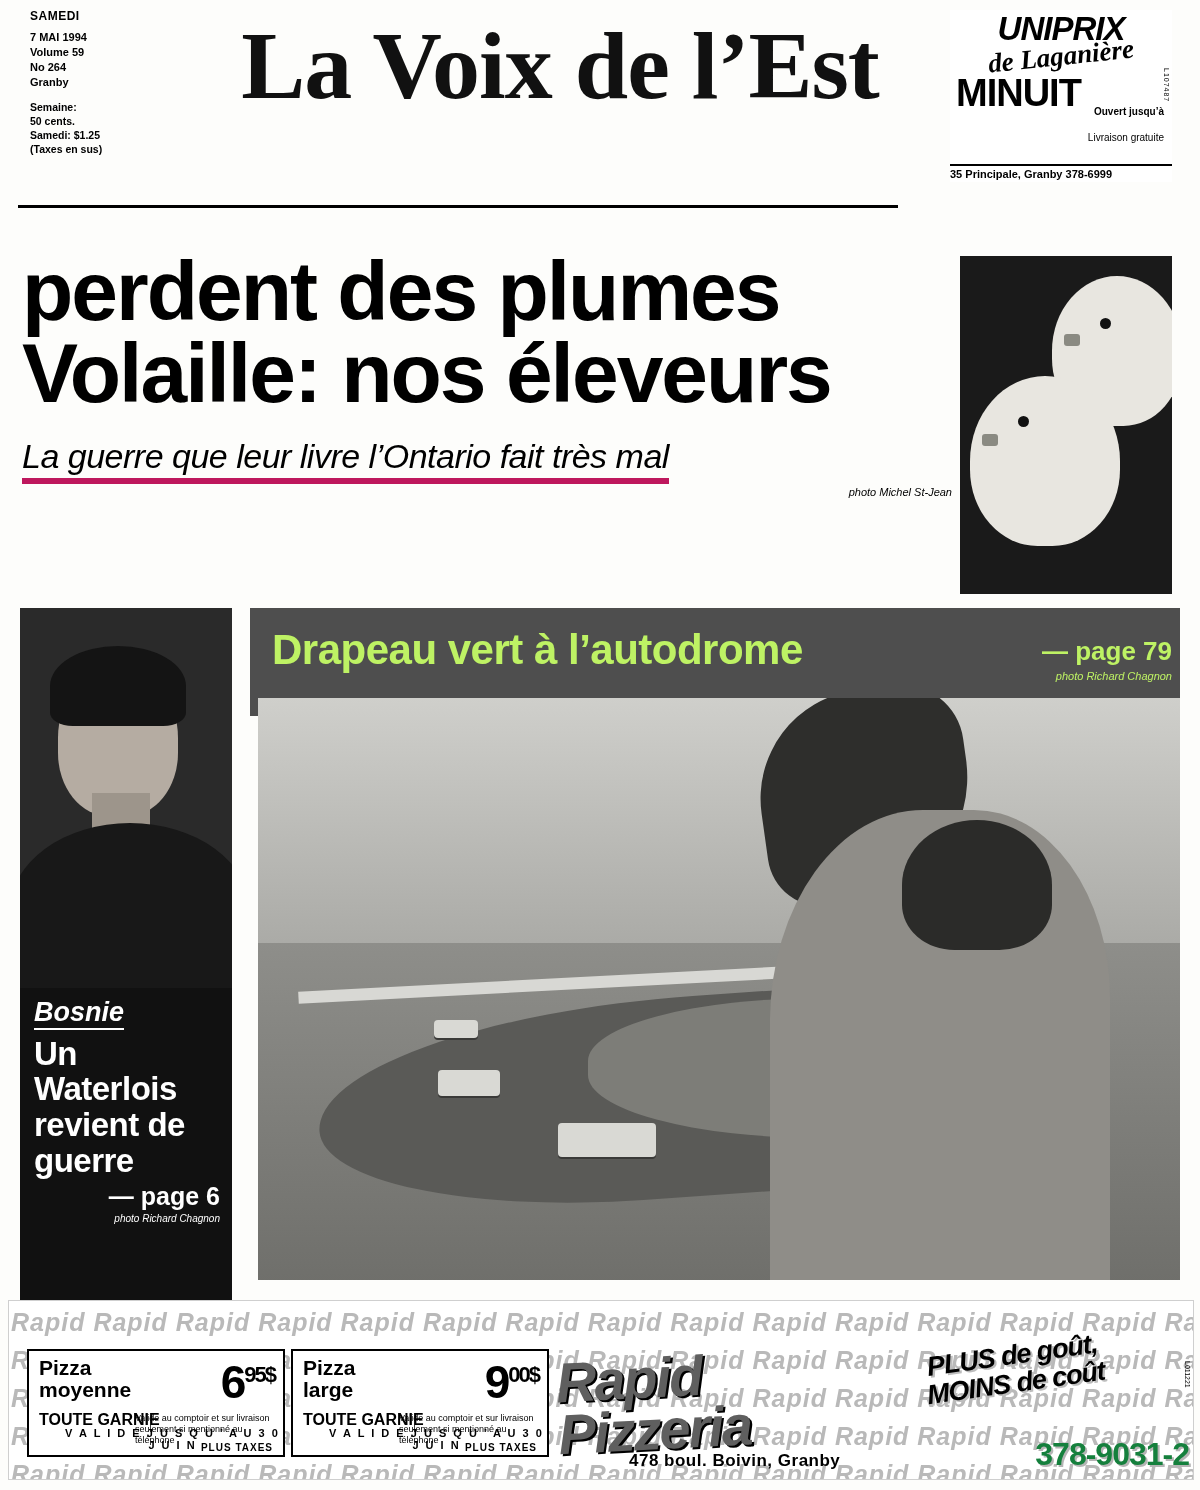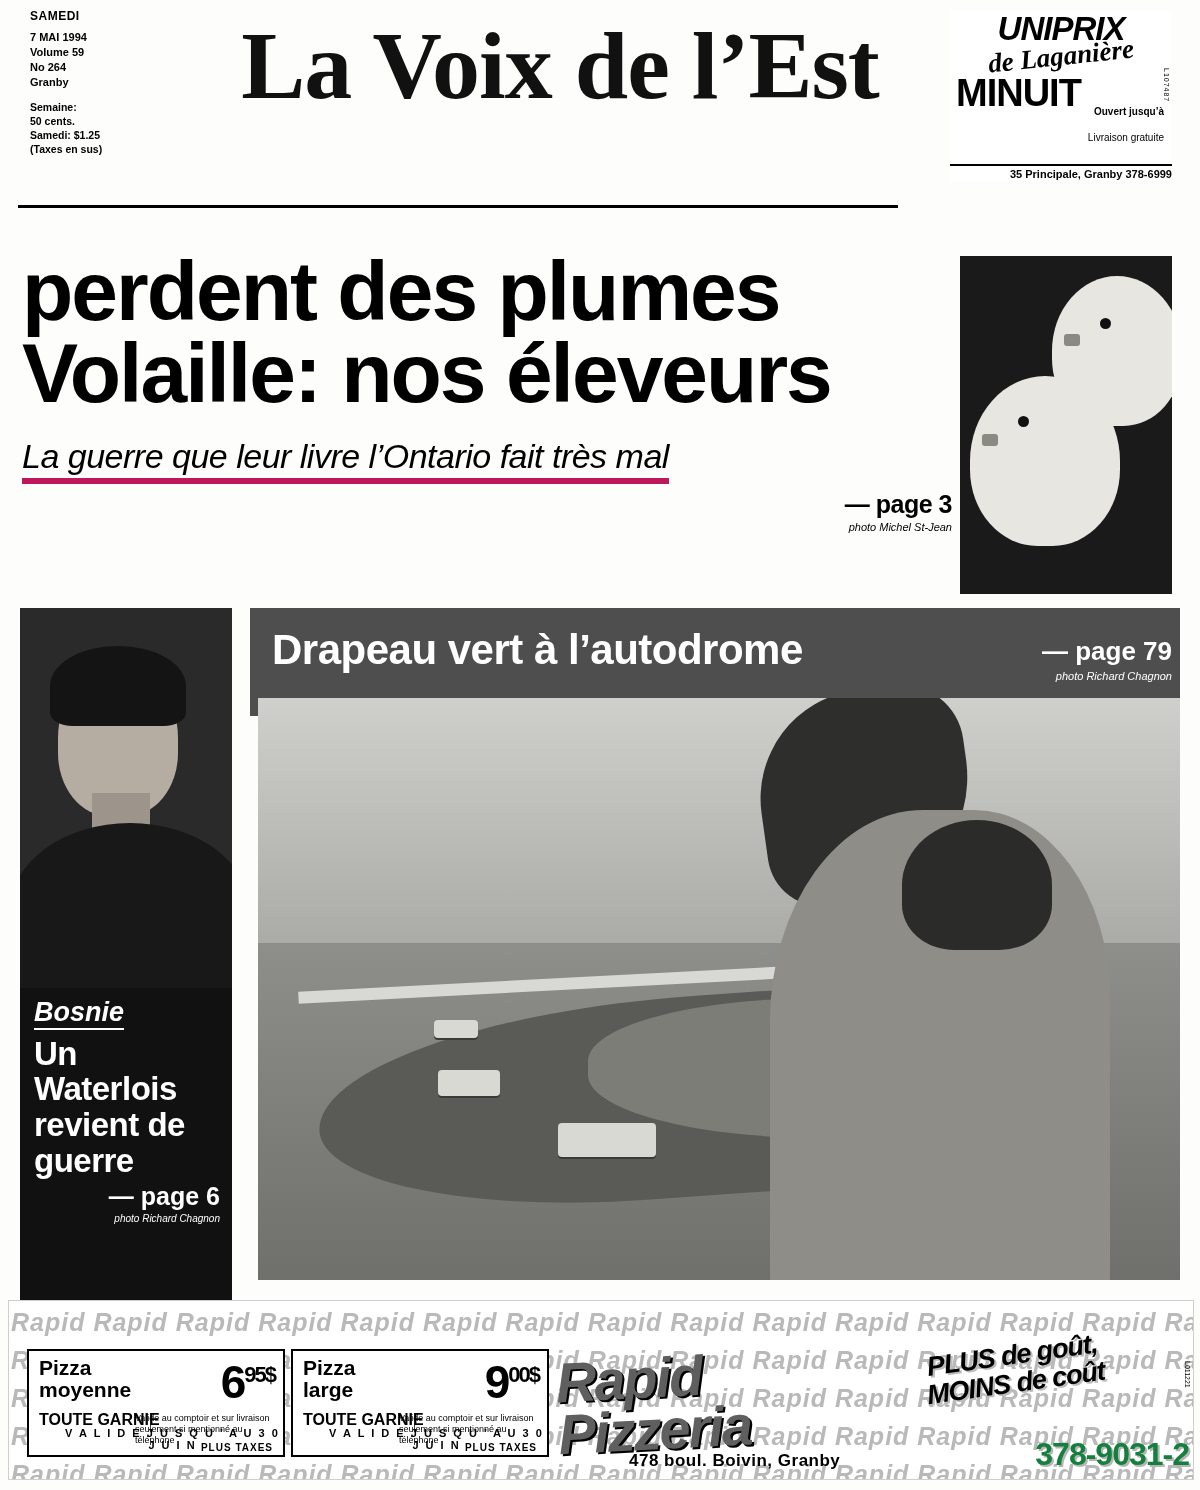--- a/index.html
+++ b/index.html
@@ -125,21 +125,21 @@
     text-align: right;
   }
   .uniprix .u-addr {
     position: absolute;
     left: 0;
     right: 0;
     bottom: 2px;
     border-top: 2px solid #000;
     font-size: 11px;
     font-weight: bold;
-    text-align: right;
+    text-align: left;
     padding-top: 2px;
   }
   .uniprix .u-code {
     position: absolute;
     right: 2px;
     top: 58px;
     font-size: 7px;
     writing-mode: vertical-rl;
     letter-spacing: 1px;
   }
@@ -309,21 +309,21 @@
     left: 250px;
     top: 608px;
     width: 930px;
     height: 672px;
   }
   .auto-header {
     position: relative;
     width: 930px;
     height: 108px;
     background: #4e4e4e;
-    color: #ffffff;
+    color: #bef264;
   }
   .auto-header .t {
     position: absolute;
     left: 22px;
     top: 18px;
     font-size: 42px;
     font-weight: bold;
     letter-spacing: -0.5px;
   }
   .auto-header .pageref {
@@ -594,21 +594,20 @@
       <div class="u-addr">35 Principale, Granby 378-6999</div>
     </div>
   </div>
 
   <div class="rule-main"></div>
 
   <div class="lead">
     <h1>perdent des plumes</h1>
     <h1>Volaille: nos éleveurs</h1>
     <div class="deck">La guerre que leur livre l’Ontario fait très mal</div>
-    <div class="pageref">— page 3</div>
     <div class="credit">photo Michel St-Jean</div>
   </div>
 
   <div class="photo-chicken">
     <div class="chick c2"></div>
     <div class="chick c1"></div>
     <div class="eye" style="left:58px; top:160px;"></div>
     <div class="eye" style="left:140px; top:62px;"></div>
     <div class="beak" style="left:22px; top:178px;"></div>
     <div class="beak" style="left:104px; top:78px;"></div>

